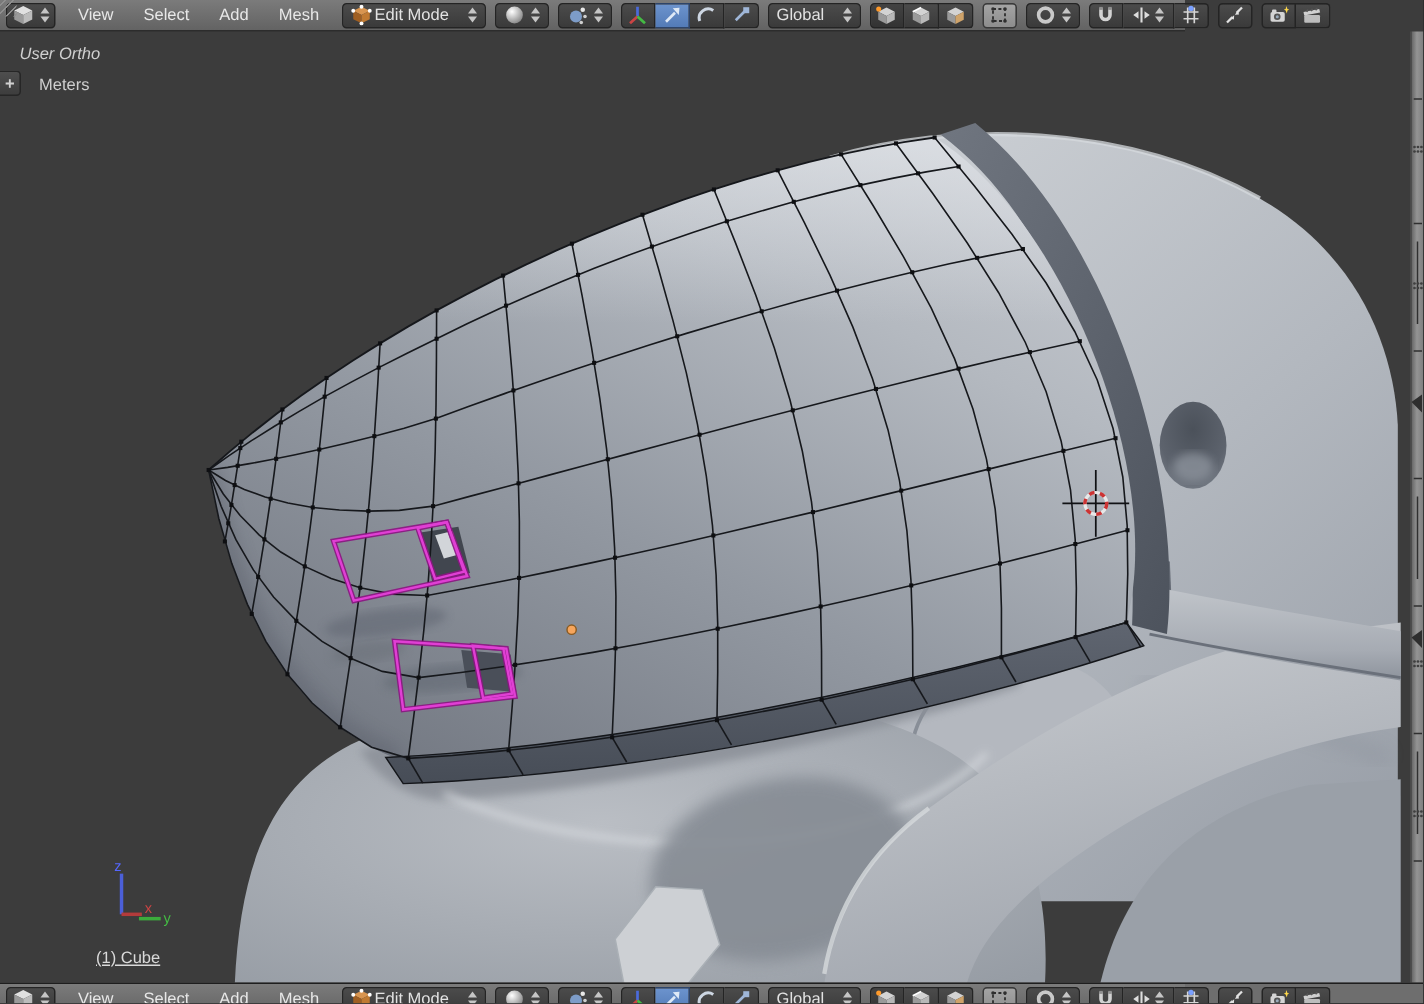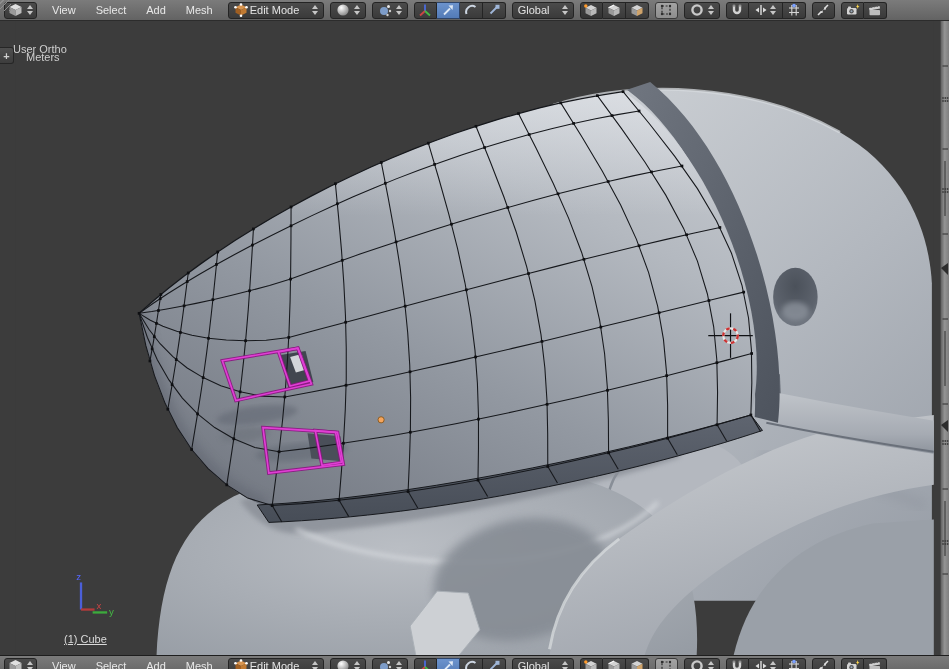--- a/index.html
+++ b/index.html
@@ -2,21 +2,21 @@
 <html><head>
 <meta charset="utf-8">
 <style>
   html,body{margin:0;padding:0;background:#222;}
   .screen{position:relative;width:949px;height:669px;overflow:hidden;
     font-family:"Liberation Sans",sans-serif;font-size:11px;color:#e3e3e3;
     background:#3c3c3c;user-select:none;}
   
   .vheader{position:relative;display:flex;align-items:center;height:21px;
     background:linear-gradient(#7b7b7b,#636363);border-bottom:1px solid #2c2c2c;
-    padding:0 4px;box-sizing:border-box;gap:6px;width:949px;flex:none;}
+    padding:0 4px;box-sizing:border-box;gap:6px;width:790px;flex:none;}
   .hdr-top{position:absolute;top:0;left:0;z-index:30;}
   .menu-row{display:flex;align-items:center;gap:2px;}
   .menu-item{padding:2px 9px;color:#e8e8e8;cursor:default;}
   .btn,.dd{display:flex;align-items:center;height:17px;
     background:linear-gradient(#4b4b4b,#3a3a3a);border:1px solid #242424;
     border-radius:3px;box-sizing:border-box;color:#e3e3e3;}
   .btn{justify-content:center;min-width:23px;padding:0 2px;}
   .dd{gap:2px;padding:0 5px;}
   .grp{display:flex;}
   .grp .btn{border-radius:0;border-left-width:0;}
@@ -517,21 +517,21 @@
         <line x1="68" y1="601" x2="68" y2="629" stroke="#4b5fd8" stroke-width="2.4"></line>
         <line x1="68" y1="629" x2="82" y2="629" stroke="#b33b3b" stroke-width="2.4"></line>
         <line x1="80" y1="632" x2="95" y2="632" stroke="#3cab3c" stroke-width="2.4"></line>
         <text x="63" y="599" font-size="10" fill="#5566ff">z</text>
         <text x="84" y="628" font-size="10" fill="#cc4444">x</text>
         <text x="97" y="635" font-size="10" fill="#44bb44">y</text>
       </g>
     </svg>
 
     
-    <span class="ovl" style="left:13px;top:22px;">User Ortho</span>
+    <span class="ovl" style="left:13px;top:9px;font-style:italic;">User Ortho</span>
     <span class="ovl" style="left:13px;top:30px;margin-left:13px;">Meters</span>
     <span class="ovl" style="left:64px;top:612px;color:#dadada;text-decoration:underline;">(1) Cube</span>
   </div>
 
   <div class="plusbtn">+</div>
 
   <div class="edge-strip">
     <svg width="8" height="635">
       <g stroke="#2f2f2f" stroke-width="1">
         <line x1="1.5" y1="45" x2="7" y2="45"></line>

